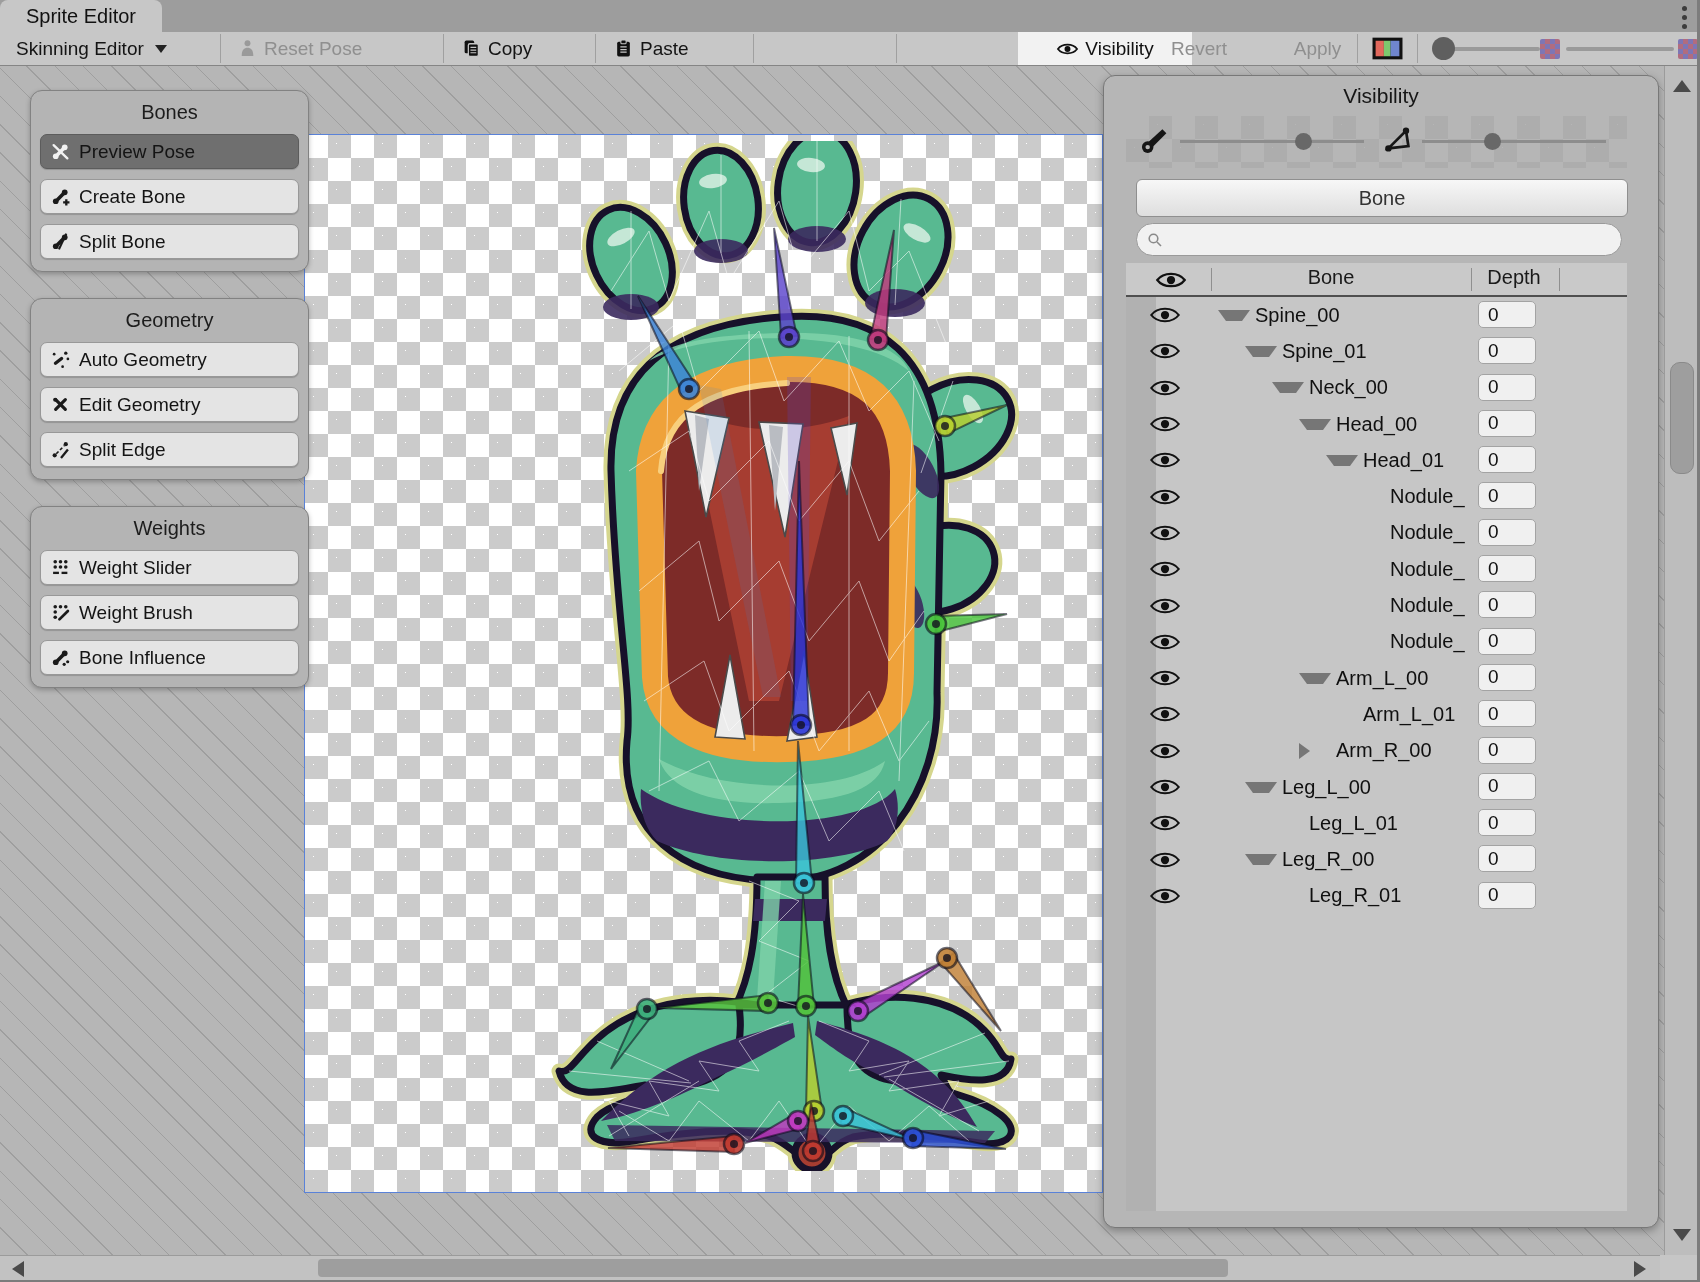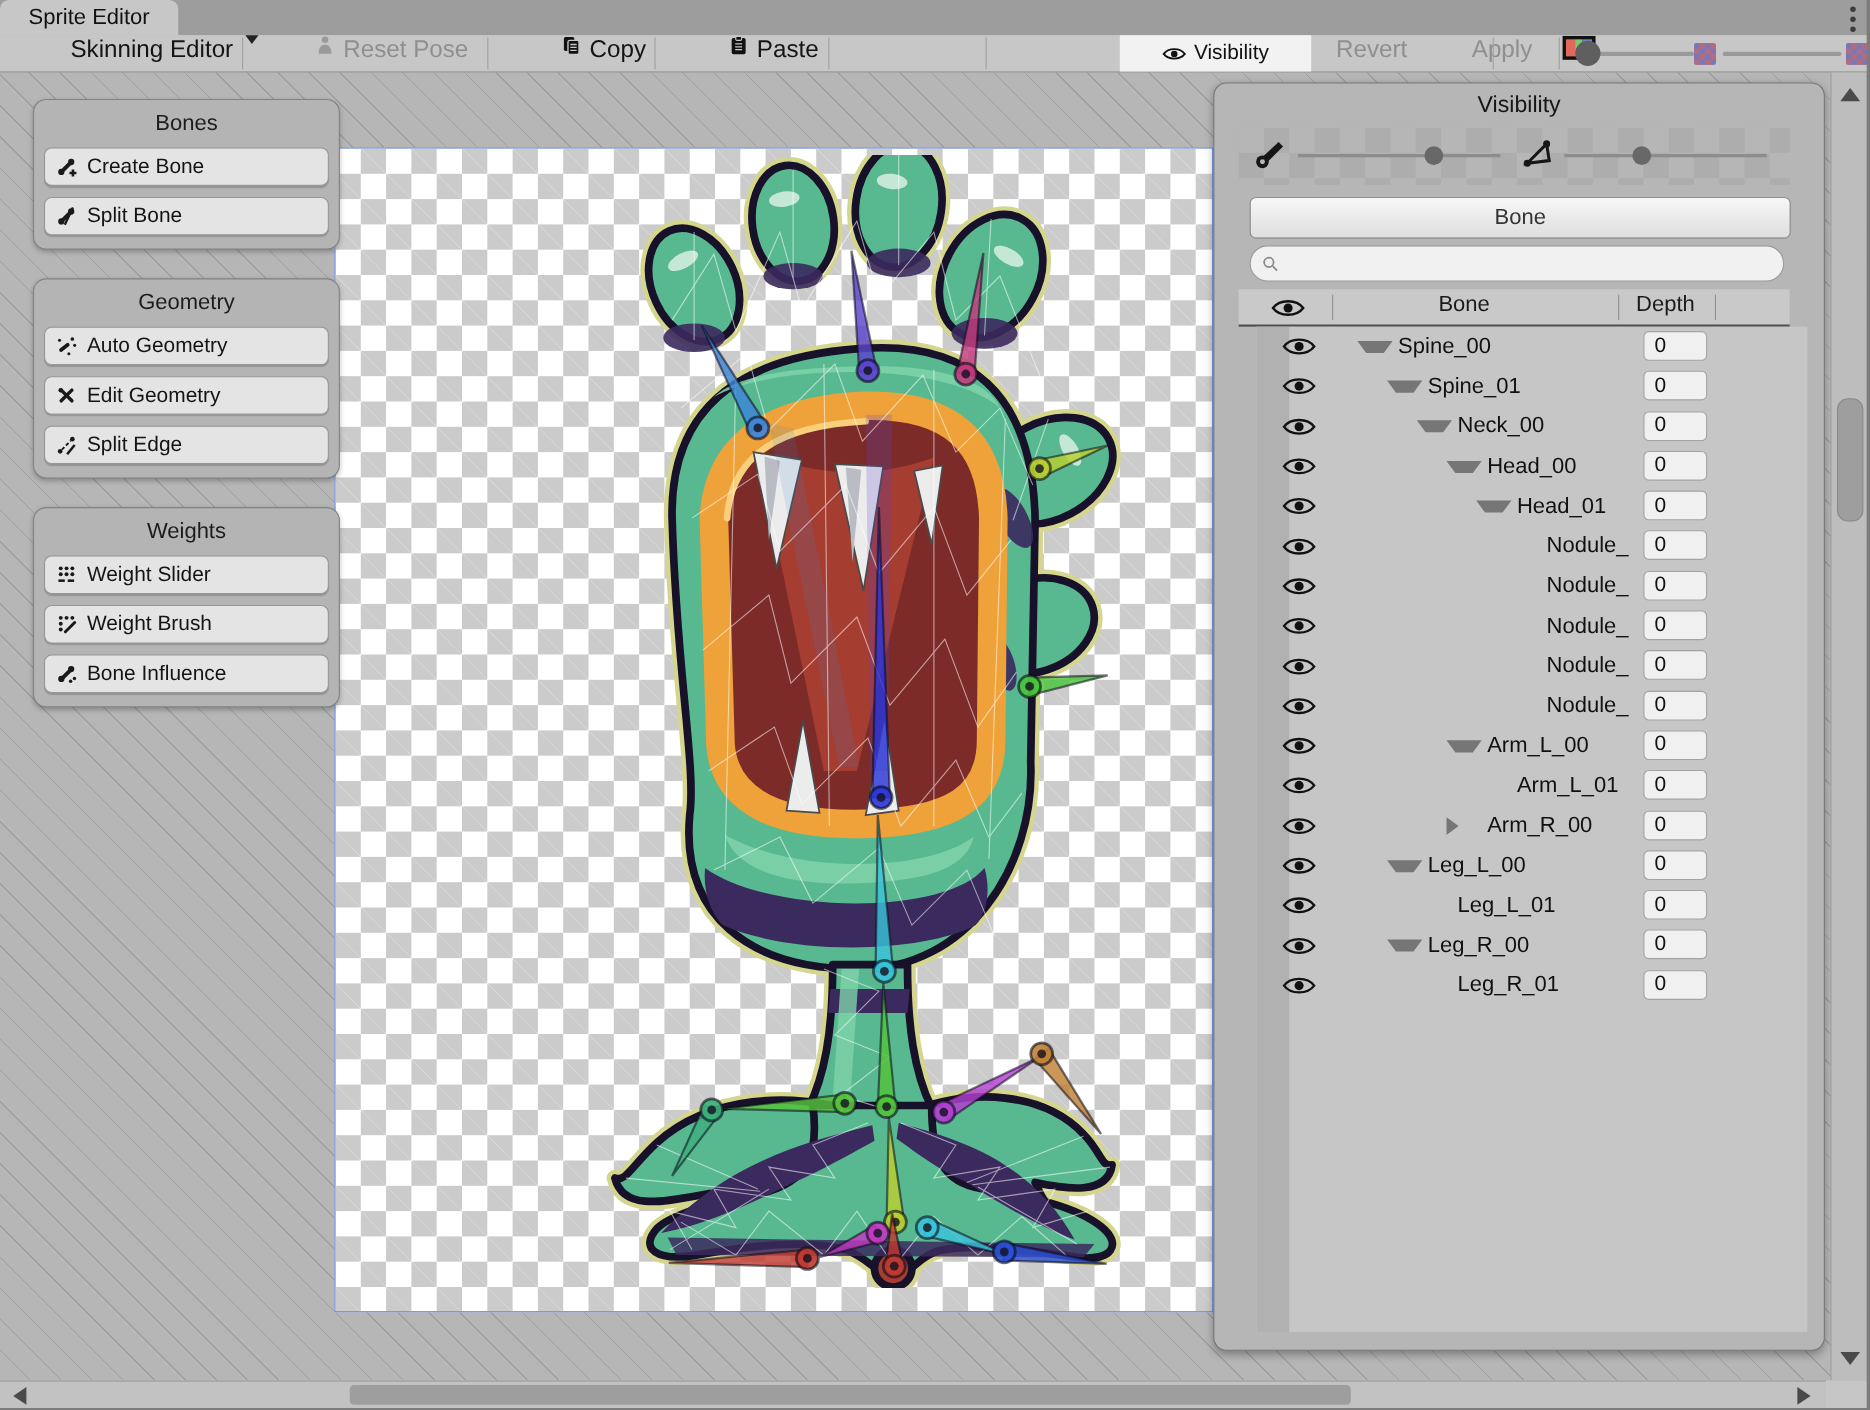--- a/index.html
+++ b/index.html
@@ -13,21 +13,21 @@
   .tabbar{position:absolute;left:0;top:0;width:1700px;height:32px;background:#9d9d9d;}
   .tab{
     position:absolute;left:0;top:0;width:162px;height:32px;background:#c7c7c7;
     border-radius:8px 8px 0 0;display:flex;align-items:center;justify-content:center;
     font-size:20px;color:#111;
   }
   .kebab{position:absolute;right:6px;top:4px;width:20px;height:26px;display:flex;flex-direction:column;align-items:center;justify-content:center;gap:4px;cursor:pointer;}
   .kebab i{width:5px;height:5px;border-radius:50%;background:#3c3c3c;display:block;}
   
   .toolbar{position:absolute;left:0;top:32px;width:1700px;height:34px;background:#c7c7c7;border-bottom:1px solid #858585;box-sizing:border-box;}
-  .tcell{position:absolute;top:0;height:33px;display:flex;gap:7px;font-size:22px;color:#141414;margin-left:48px;}
+  .tcell{position:absolute;top:0;height:33px;display:flex;align-items:center;gap:7px;font-size:19px;color:#141414;}
   .tcell.disabled{color:#8f8f8f;}
   .tdiv{position:absolute;top:2px;height:29px;width:1px;background:#a0a0a0;}
   .visbtn{position:absolute;left:1018px;top:0;width:174px;height:33px;background:#f2f2f2;display:flex;align-items:center;justify-content:center;gap:6px;font-size:19px;color:#111;}
   .caret{width:0;height:0;border-left:6px solid transparent;border-right:6px solid transparent;border-top:8px solid #222;margin-left:4px;}
   .checkicon{width:20px;height:20px;border-radius:2px;background:repeating-conic-gradient(#b06c80 0 25%, #7d76b5 0 50%);background-size:10px 10px;}
   .tslider-track{position:absolute;top:15px;height:4px;background:#9a9a9a;border-radius:2px;}
   .tslider-knob{position:absolute;top:5px;width:23px;height:23px;border-radius:50%;background:#5f5f5f;}
   
   .main{
     position:absolute;left:0;top:66px;width:1700px;height:1189px;
@@ -83,21 +83,21 @@
     position:absolute;left:32px;top:147px;width:486px;height:33px;border:1px solid #9a9a9a;border-radius:17px;
     background:#f1f1f1;display:flex;align-items:center;padding-left:10px;box-sizing:border-box;
   }
   .vsearch input{border:none;outline:none;background:transparent;font-size:18px;width:420px;margin-left:6px;font-family:inherit;}
   .vheader{
     position:absolute;left:22px;top:187px;width:501px;height:34px;background:#c9c9c9;
     border-bottom:2px solid #4f4f4f;box-sizing:border-box;
   }
   .vheader .hsep{position:absolute;top:5px;width:1px;height:23px;background:#8f8f8f;}
   .vheader .hlabel{position:absolute;top:3px;font-size:20px;color:#1a1a1a;text-align:center;}
-  .vtree{position:absolute;left:38px;top:221px;width:501px;height:914px;background:#c6c6c6;overflow:hidden;}
+  .vtree{position:absolute;left:22px;top:221px;width:501px;height:914px;background:#c6c6c6;overflow:hidden;}
   .vtree::before{content:"";position:absolute;left:0;top:0;width:30px;height:100%;background:#b1b1b1;}
   .vrow{position:relative;height:36.3px;display:flex;align-items:center;}
   .vrow .eyebtn{width:34px;height:24px;margin-left:22px;flex:0 0 34px;cursor:pointer;display:flex;align-items:center;}
   .vrow .indent{flex:0 0 auto;height:1px;}
   .vrow .exp{flex:0 0 16px;width:0;height:0;margin-right:5px;cursor:pointer;}
   .exp.open{border-left:8px solid transparent;border-right:8px solid transparent;border-top:11px solid #767676;}
   .exp.closed{border-top:8px solid transparent;border-bottom:8px solid transparent;border-left:11px solid #767676;margin-right:10px;}
   .exp.none{visibility:hidden;border-left:8px solid transparent;border-right:8px solid transparent;border-top:11px solid transparent;}
   .vrow .bname{font-size:20px;color:#101010;white-space:nowrap;}
   .vrow .depthbox{
@@ -381,20 +381,31 @@
             <circle cx="364" cy="997" r="4" fill="#14121f" fill-opacity="0.8"></circle>
           </g>
         </g>
     </svg>
   </div>
 
   <div class="toolcol" id="toolcol">
   <div class="toolgroup">
     <h3>Bones</h3>
     <div class="items">
+  <div class="toolbtn selected">
+    <span class="ticon">
+              <svg viewBox="0 0 18 18" width="19" height="19">
+                <circle cx="4.5" cy="13.5" r="2.7" fill="#f2f2f2"></circle>
+                <circle cx="13" cy="5" r="2.7" fill="#f2f2f2"></circle>
+                <rect x="3.4" y="7.4" width="11" height="3.4" rx="1.7" transform="rotate(-45 9 9)" fill="#f2f2f2"></rect>
+                <path d="M2.5 3 L15.5 15.5" stroke="#f2f2f2" stroke-width="2.2" stroke-linecap="round"></path>
+              </svg>
+            </span>
+    <span class="tlabel">Preview Pose</span>
+  </div>
 
 
   <div class="toolbtn">
     <span class="ticon">
               <svg viewBox="0 0 18 18" width="19" height="19">
                 <circle cx="4.5" cy="13.5" r="2.7" fill="#1a1a1a"></circle>
                 <circle cx="13" cy="5" r="2.7" fill="#1a1a1a"></circle>
                 <rect x="3.4" y="7.4" width="11" height="3.4" rx="1.7" transform="rotate(-45 9 9)" fill="#1a1a1a"></rect>
                 <path d="M11.5 14.5 h6 M14.5 11.5 v6" stroke="#1a1a1a" stroke-width="2.2"></path>
               </svg>

